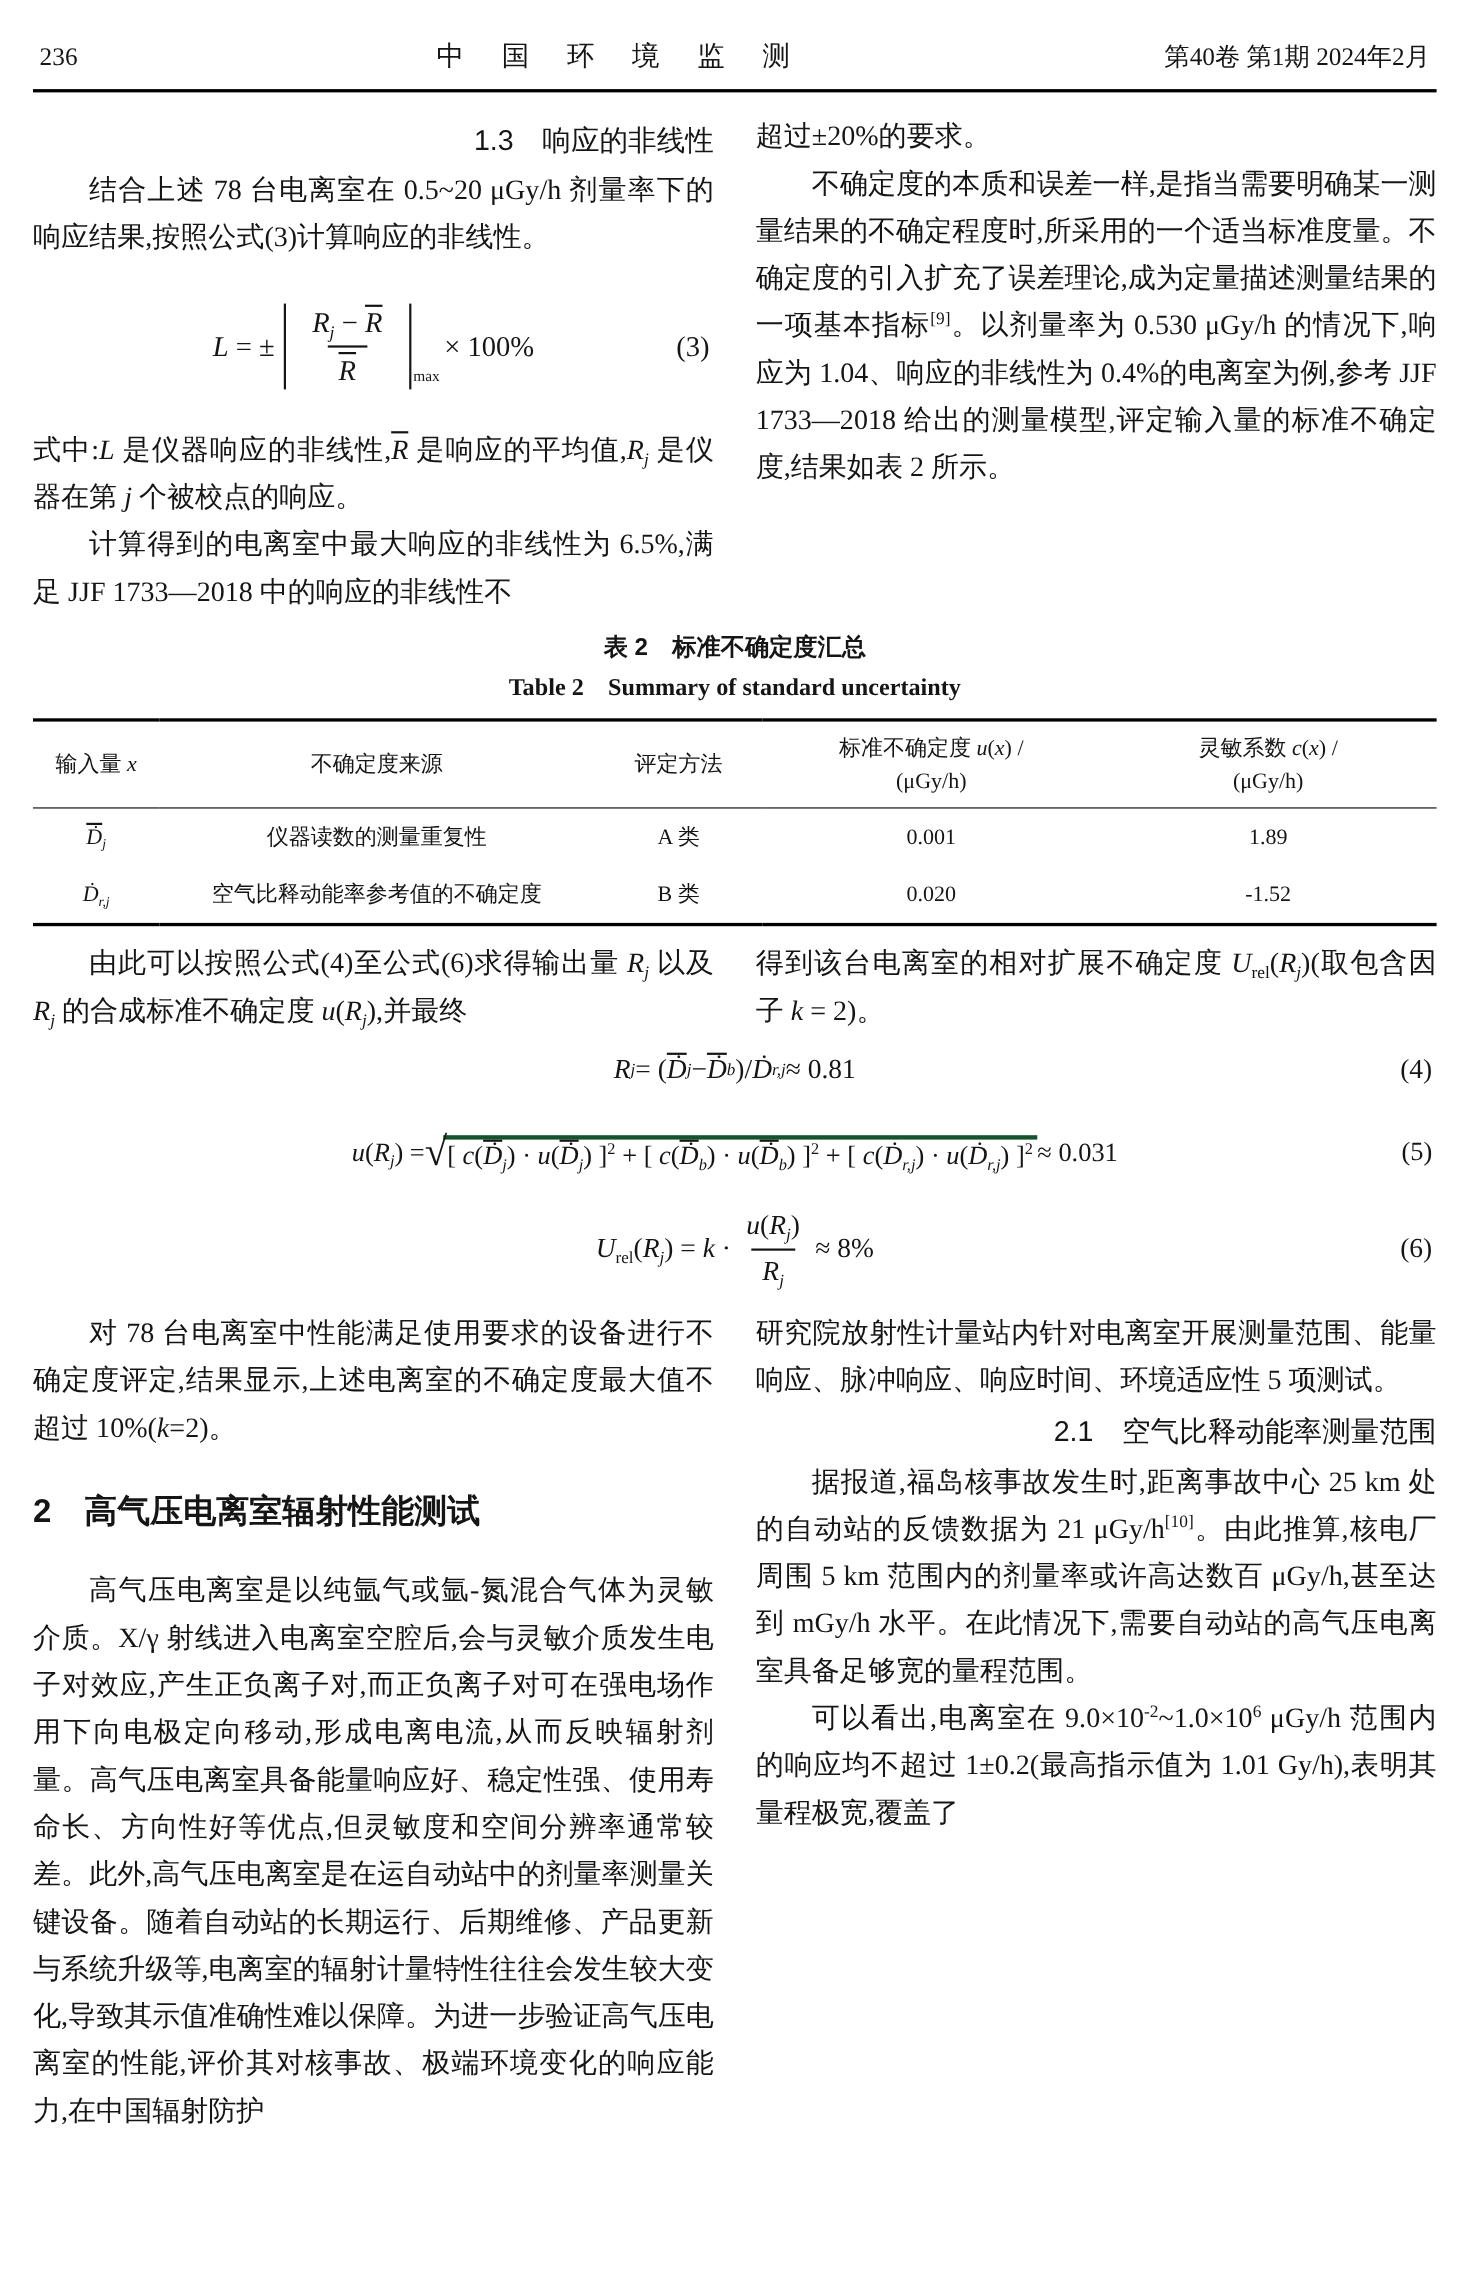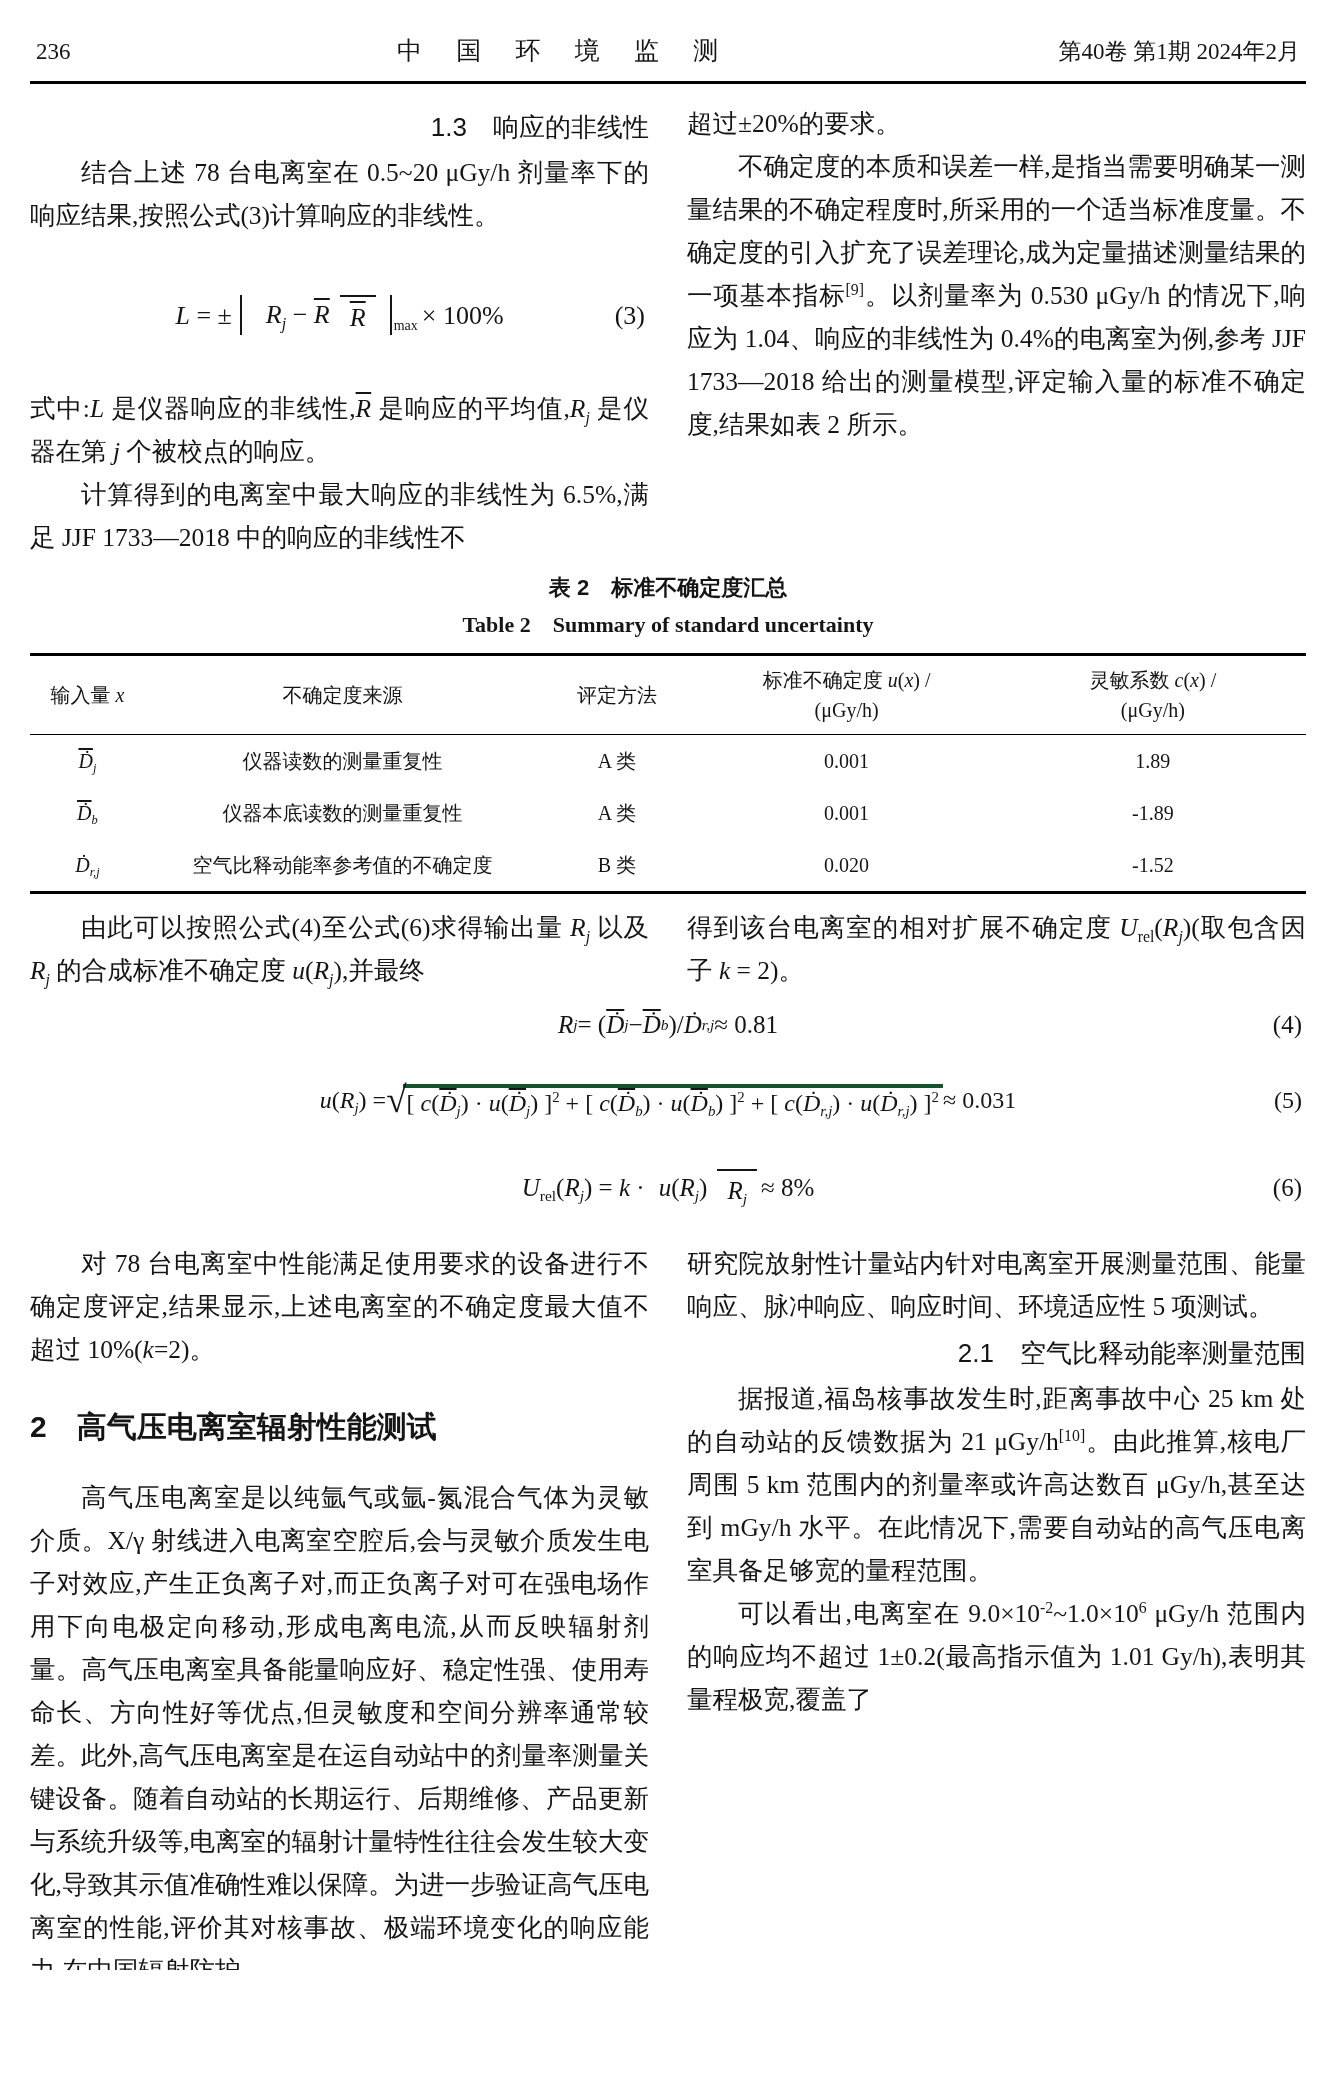--- a/index.html
+++ b/index.html
@@ -25,21 +25,21 @@
   
   .seg-i { font-style:italic; }
   .seg-sub { font-size:0.62em; vertical-align:-0.35em; line-height:0; }
   .seg-sup { font-size:0.62em; vertical-align:0.6em; line-height:0; }
   .seg-ov { text-decoration:overline; }
 
   
   .eq { display:flex; align-items:center; justify-content:center; position:relative; font-size:25px; }
   .eq-body { display:inline-flex; align-items:center; white-space:nowrap; }
   .eq-no { position:absolute; right:4px; top:50%; transform:translateY(-50%); }
-  .frac { display:inline-flex; align-items:flex-end; line-height:1.35; margin:0 4px; }
+  .frac { display:inline-flex; flex-direction:column; align-items:center; line-height:1.35; margin:0 4px; }
   .frac .num { padding:0 10px 3px; }
   .frac .den { border-top:2px solid #151515; padding:3px 10px 0; }
   .abs { display:inline-flex; align-items:center; border-left:2px solid #151515; border-right:2px solid #151515; padding:0 10px; margin-left:8px; }
   .maxlab { font-size:14px; align-self:flex-end; transform:translateY(10px); margin:0 4px 0 2px; }
   .eq3 { margin:16px 0 10px; min-height:124px; font-size:26px; }
   .eq4 { margin:8px 0 18px; min-height:50px; }
   .eq5 { margin:6px 0 14px; min-height:64px; font-size:24px; }
   .eq6 { margin:6px 0 12px; min-height:84px; }
   .radical { font-size:1.55em; margin-right:-4px; transform:translateY(-1px); }
   .radicand { border-top:4px solid #14532d; padding:2px 4px 0; white-space:nowrap; }
@@ -119,27 +119,20 @@
       </thead>
       <tbody>
         <tr>
           <td><span class="seg-i seg-ov">Ḋ</span><span class="seg-i seg-sub">j</span></td>
           <td>仪器读数的测量重复性</td>
           <td>A 类</td>
           <td>0.001</td>
           <td>1.89</td>
         </tr>
         <tr>
-          <td><span class="seg-i seg-ov">Ḋ</span><span class="seg-i seg-sub">b</span></td>
-          <td>仪器本底读数的测量重复性</td>
-          <td>A 类</td>
-          <td>0.001</td>
-          <td>-1.89</td>
-        </tr>
-        <tr>
           <td><span class="seg-i">Ḋ</span><span class="seg-i seg-sub">r,j</span></td>
           <td>空气比释动能率参考值的不确定度</td>
           <td>B 类</td>
           <td>0.020</td>
           <td>-1.52</td>
         </tr>
       </tbody>
     </table>
   </div>
 

